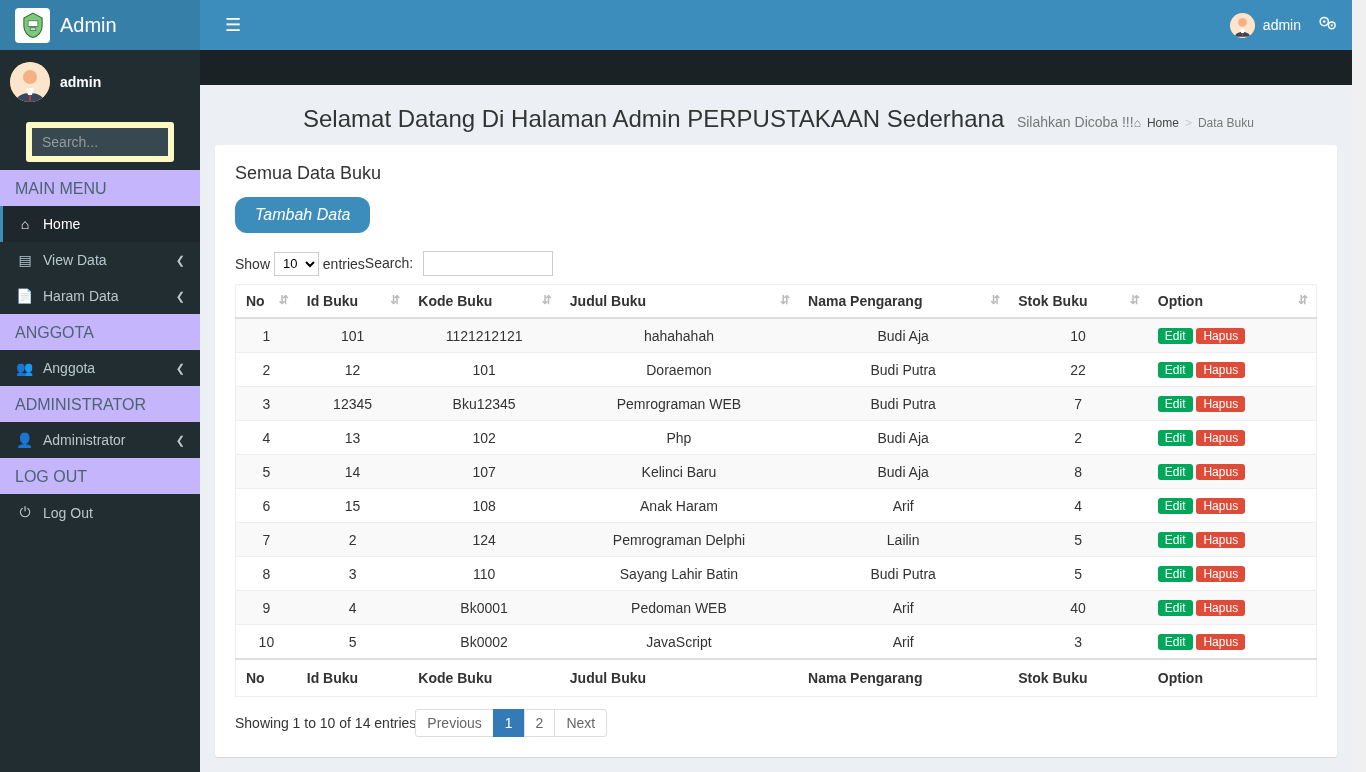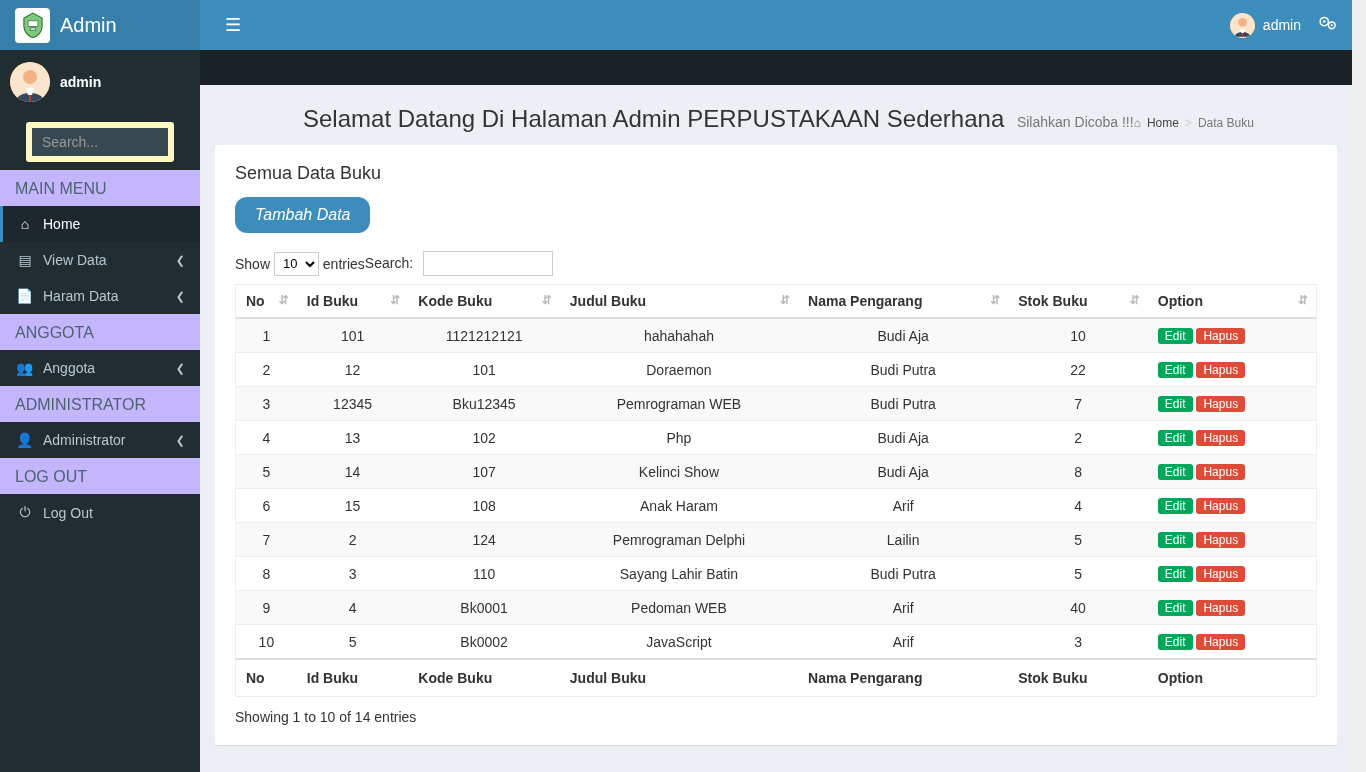--- a/index.html
+++ b/index.html
@@ -275,21 +275,21 @@
                       <td>102</td>
                       <td>Php</td>
                       <td>Budi Aja</td>
                       <td>2</td>
                       <td class="opt"><button class="btn btn-edit">Edit</button> <button class="btn btn-hapus">Hapus</button></td>
                     </tr>
                     <tr>
                       <td>5</td>
                       <td>14</td>
                       <td>107</td>
-                      <td>Kelinci Show</td>
+                      <td>Kelinci Baru</td>
                       <td>Budi Aja</td>
                       <td>8</td>
                       <td class="opt"><button class="btn btn-edit">Edit</button> <button class="btn btn-hapus">Hapus</button></td>
                     </tr>
                     <tr>
                       <td>6</td>
                       <td>15</td>
                       <td>108</td>
                       <td>Anak Haram</td>
                       <td>Arif</td>
@@ -341,20 +341,26 @@
                       <th>Judul Buku</th>
                       <th>Nama Pengarang</th>
                       <th>Stok Buku</th>
                       <th>Option</th>
                     </tr>
                   </tfoot>
           </table>
 
           <div class="dt-footer">
             <div>Showing 1 to 10 of 14 entries</div>
+            <div class="pagination" id="pagination">
+                    <span class="pbtn">Previous</span>
+                    <span class="pbtn active">1</span>
+                    <span class="pbtn">2</span>
+                    <span class="pbtn">Next</span>
+                  </div>
           </div>
         </div>
       </div>
     </div>
   </div>
 
 </div>
 </div>
 <div class="scrollbar-track"></div>
 </div>

